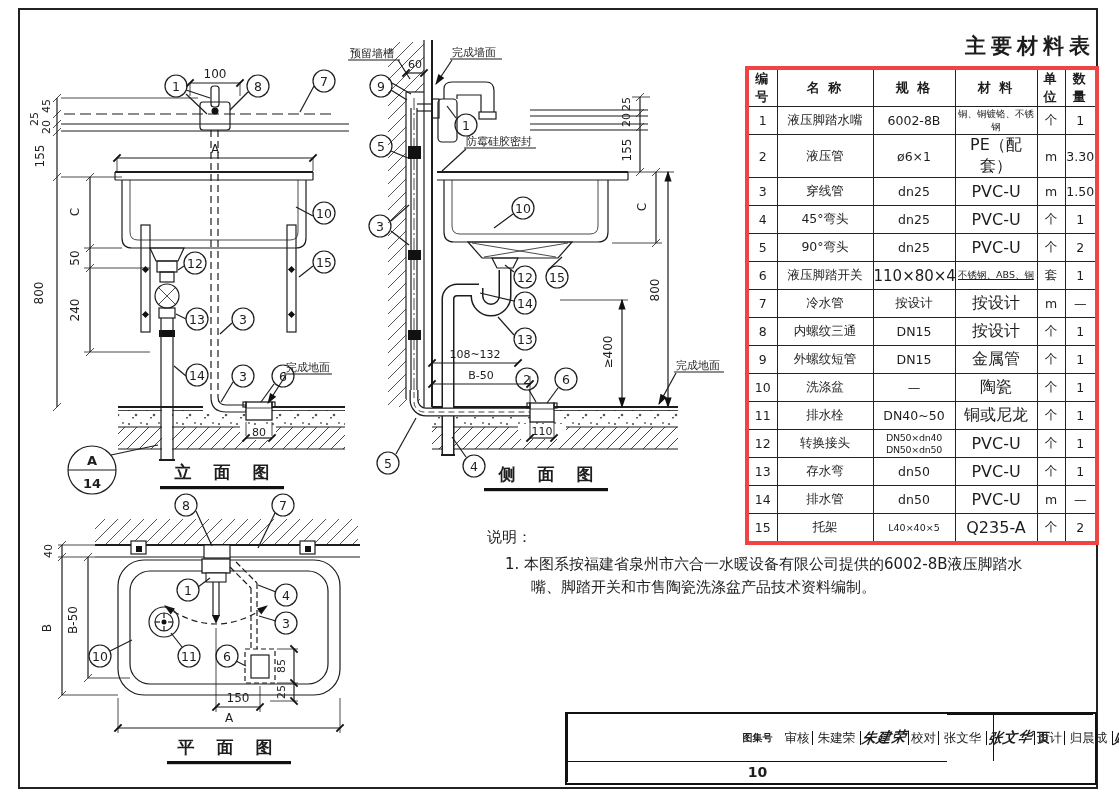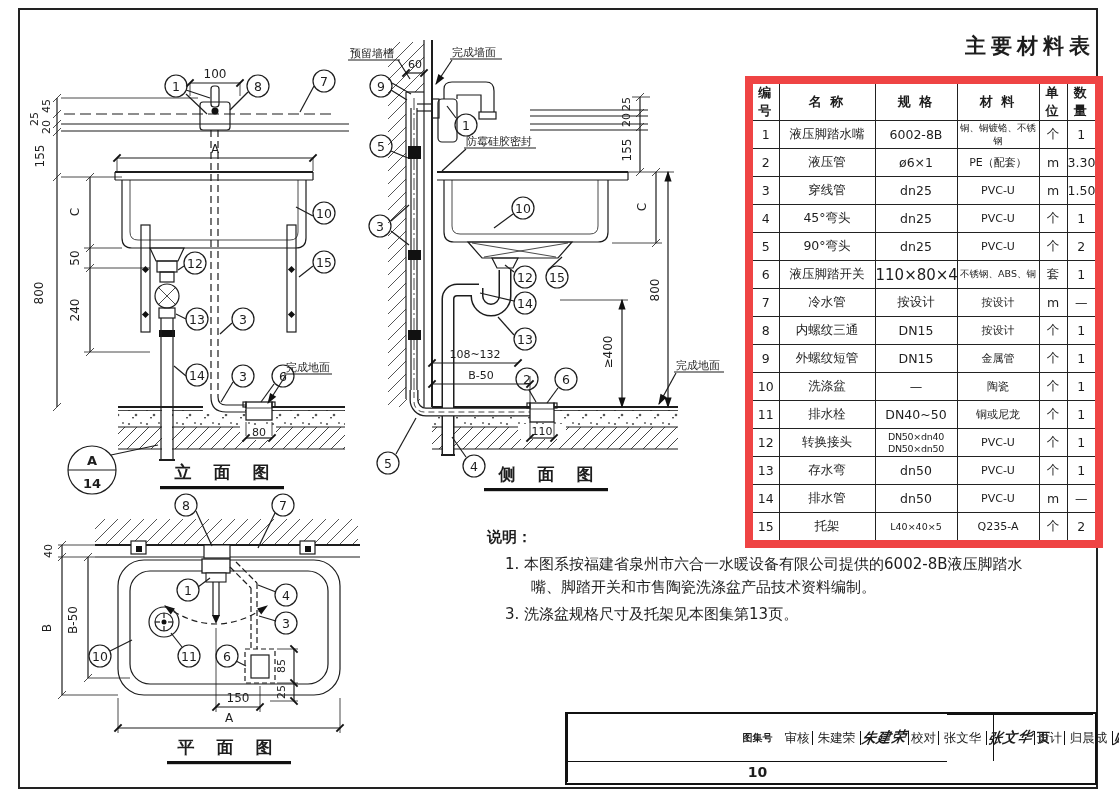--- a/index.html
+++ b/index.html
@@ -17,29 +17,29 @@
   .cb{fill:none;stroke:#1d1d1d;stroke-width:9}
   .cw{fill:none;stroke:#fff;stroke-width:6.4}
   .dim{font-size:12px;text-anchor:middle}
   .dimS{font-size:11px;text-anchor:middle}
   .lbl{font-size:11px}
   .cnum{font-size:12.5px;text-anchor:middle}
   .vtitle{font-size:17px;font-weight:bold;letter-spacing:8px;text-anchor:middle}
   .dtxt{font-size:13px;text-anchor:middle;font-weight:bold}
 
   .mat-title{position:absolute;left:745px;top:32px;width:350px;text-align:right;font-size:21px;font-weight:bold;letter-spacing:5px}
-  table.mat{position:absolute;left:745px;top:76px;width:350px;border-collapse:collapse;table-layout:fixed;border:8px solid #ef4444}
+  table.mat{position:absolute;left:745px;top:66px;width:350px;border-collapse:collapse;table-layout:fixed;border:4px solid #ef4444}
   .mat th,.mat td{border:1px solid #222;text-align:center;padding:0;height:27px;overflow:hidden}
   .mat th{font-size:13px;font-weight:bold;letter-spacing:2px}
   .mat td{font-size:12.5px}
-  .mat td:nth-child(4){font-size:11px}
+  .mat td:nth-child(4){font-size:16px}
   .mat td.two-line{font-size:9.5px;line-height:1.2;white-space:pre-line;letter-spacing:-0.3px}
 
   .notes{position:absolute;left:487px;top:528px;width:560px;font-size:15px}
-  .notes .nh{font-weight:bold;margin-bottom:6px}
+  .notes .nh{font-weight:normal;margin-bottom:6px}
   .notes ol{margin:0;padding:0;list-style:none}
   .notes li{padding-left:44px;text-indent:-26px;margin:5px 0;line-height:1.5}
 
   .tb{position:absolute;left:565px;top:712px;width:532px;height:73px;border:2.5px solid #111;box-sizing:border-box;display:grid;grid-template-columns:380px 46px 100px;grid-template-rows:47px 21px;background:#fff}
   .tb .cell{display:flex;align-items:center;justify-content:center;box-sizing:border-box;border-left:1.4px solid #111;border-top:1.4px solid #111}
   .tb .c-title{border-left:none;border-top:none;font-size:24px;font-weight:bold;letter-spacing:1px}
   .tb .c-al{border-top:none;font-size:10px;font-weight:bold}
   .tb .c-an{border-top:none;font-size:16px;font-weight:bold;letter-spacing:1px}
   .tb .c-sigrow{border-left:none;display:flex;padding:16px}
   .tb .sc{flex:0 0 auto;display:flex;align-items:center;justify-content:center;box-sizing:border-box;border-left:1.2px solid #111;font-size:12.5px;height:100%}
@@ -616,21 +616,21 @@
         <td>90°弯头</td>
         <td>dn25</td>
         <td>PVC-U</td>
         <td>个</td>
         <td>2</td>
       </tr>
       <tr>
         <td>6</td>
         <td>液压脚踏开关</td>
         <td style="font-size: 15px;">110×80×45</td>
-        <td style="font-size: 9.5px;">不锈钢、ABS、铜</td>
+        <td style="font-size: 9.5px; text-decoration: underline;">不锈钢、ABS、铜</td>
         <td>套</td>
         <td>1</td>
       </tr>
       <tr>
         <td>7</td>
         <td>冷水管</td>
         <td>按设计</td>
         <td>按设计</td>
         <td>m</td>
         <td>—</td>
@@ -700,21 +700,20 @@
         <td>个</td>
         <td>2</td>
       </tr>
     </tbody>
 </table>
 
 <div class="notes">
   <div class="nh">说明：</div>
   <ol>
       <li>1.  本图系按福建省泉州市六合一水暖设备有限公司提供的6002-8B液压脚踏水嘴、脚踏开关和市售陶瓷洗涤盆产品技术资料编制。</li>
-      <li>3.  洗涤盆规格尺寸及托架见本图集第13页。</li>
     </ol>
 </div>
 
 <div class="tb">
   <div class="cell c-al">图集号</div>
   <div class="cell c-sigrow">
     <div class="sc" style="width:30px">审核</div>
     <div class="sc" style="width:48px">朱建荣</div>
     <div class="sc" style="width:48px">
         <span class="sig">朱建荣</span>

